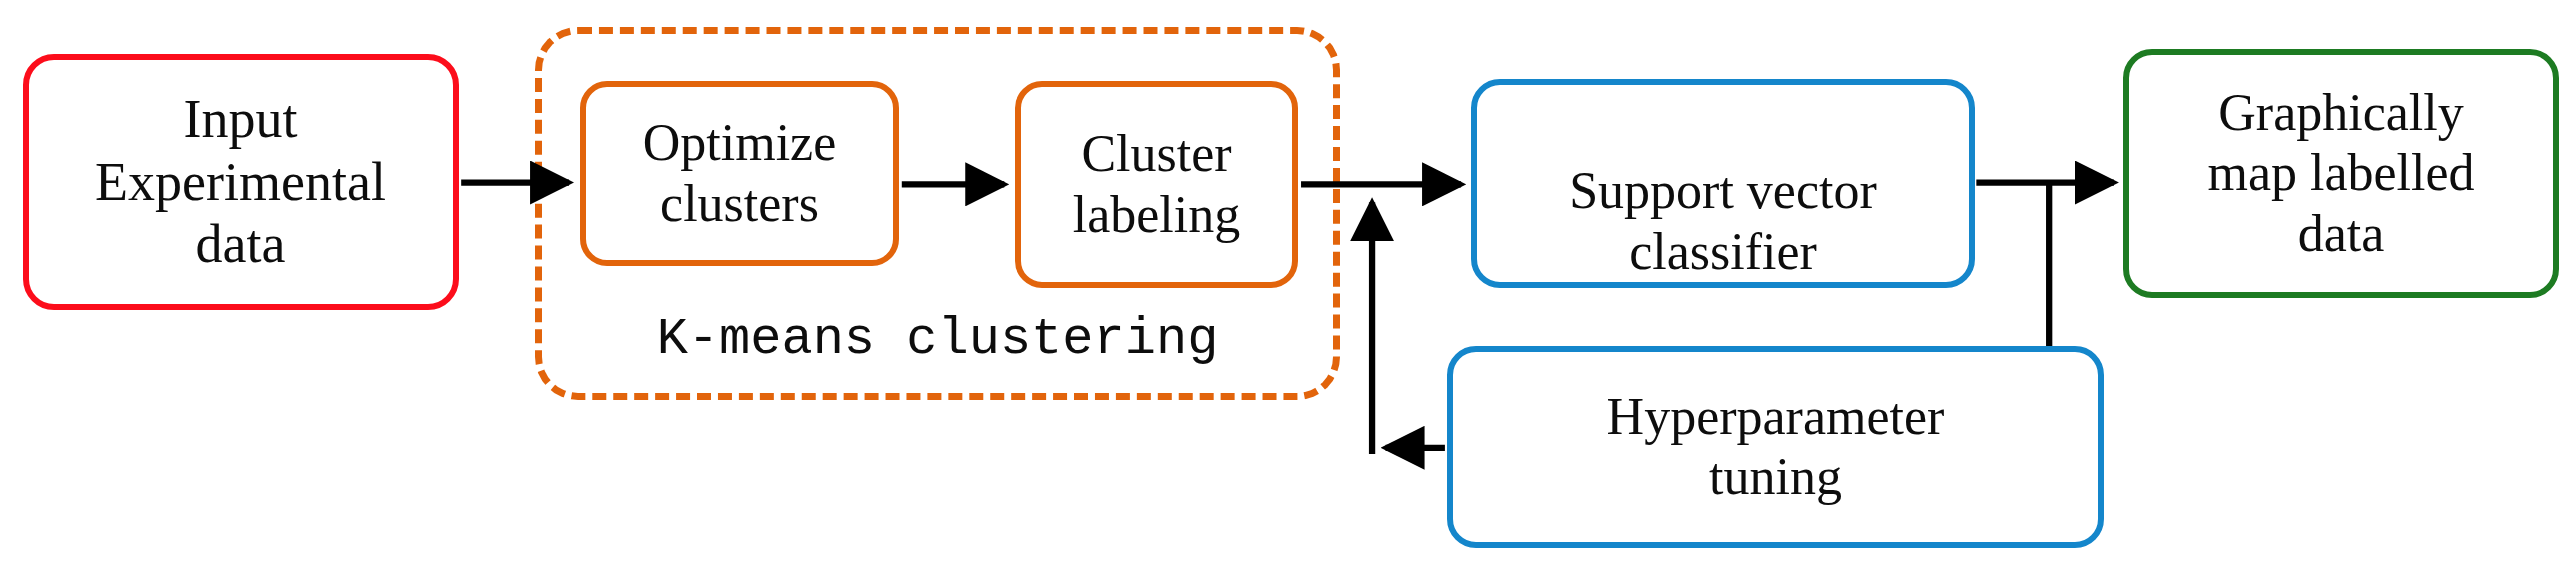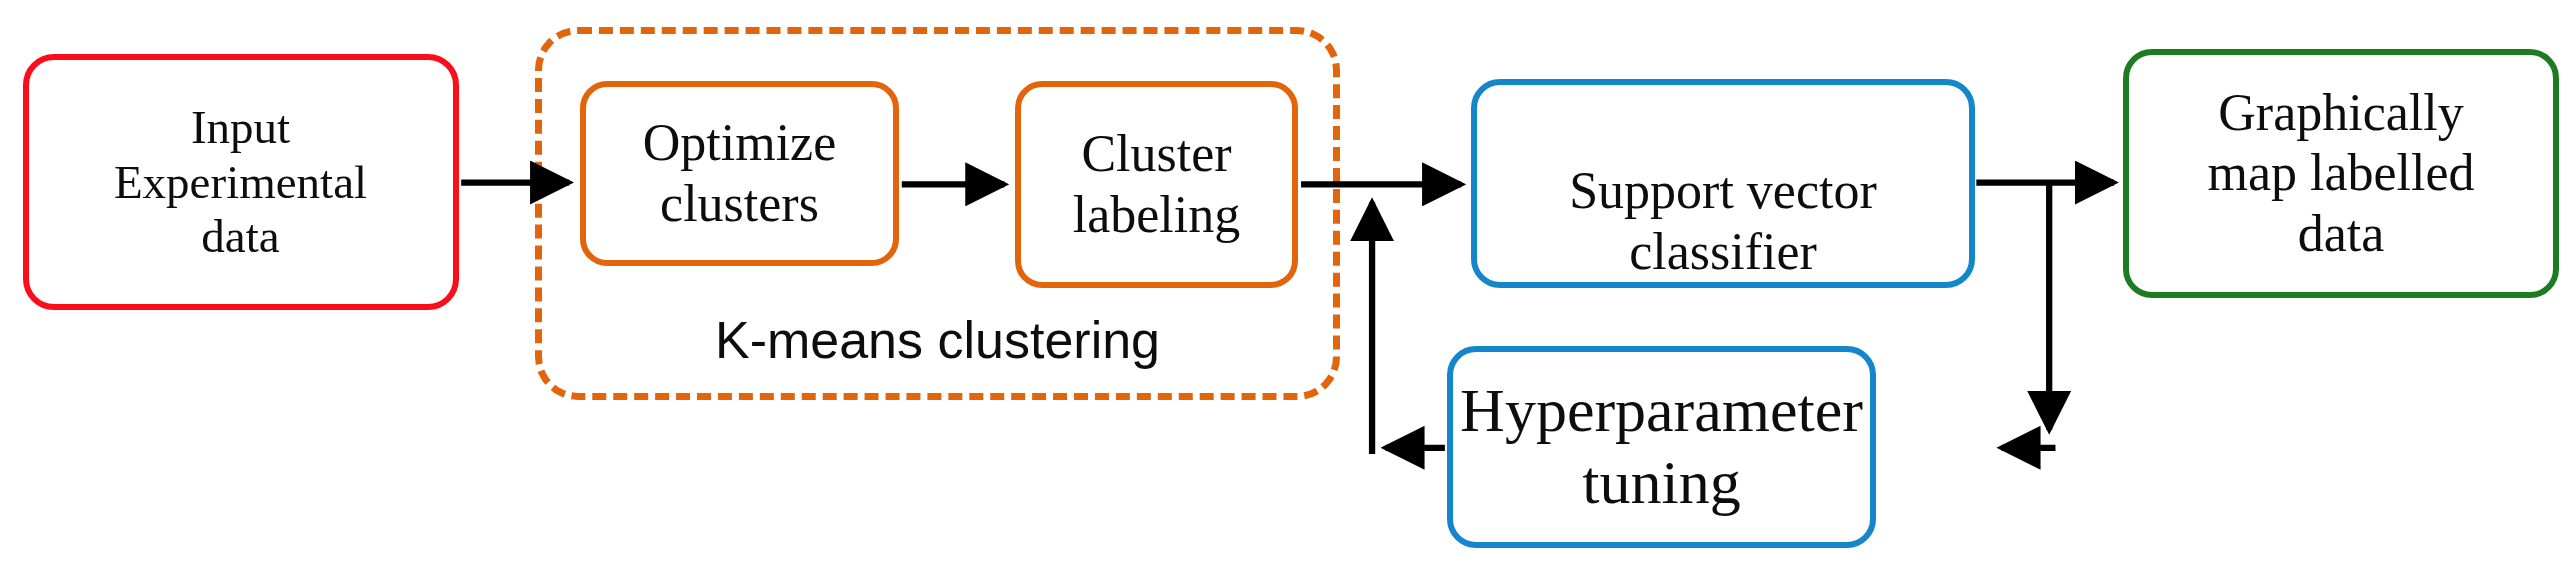--- a/index.html
+++ b/index.html
@@ -33,21 +33,21 @@
     width: 100%;
     padding: 0 5.4px;
     white-space: pre-line;
   }
   
   #node-input {
     left: 22.5px;  top: 54px;
     width: 436px; height: 256px;
     border: 6.3px solid #fc0d1b;
     border-radius: 31px;
-    font-size: 47px;
+    font-size: 54px;
   }
   #node-optimize {
     left: 580px; top: 81px;
     width: 319px; height: 185px;
     border: 6.3px solid #e2640b;
     border-radius: 27px;
     font-size: 52px;
   }
   #node-clusterlab {
     left: 1015px; top: 81px;
@@ -59,24 +59,24 @@
   #node-svc {
     left: 1471px; top: 79px;
     width: 504px; height: 209px;
     border: 6.3px solid #1486cb;
     border-radius: 29px;
     font-size: 52px;
     align-items: flex-end;
   }
   #node-hyper {
     left: 1447px; top: 346px;
-    width: 429px; height: 202px;
+    width: 657px; height: 202px;
     border: 6.3px solid #1486cb;
     border-radius: 29px;
-    font-size: 62px;
+    font-size: 52px;
   }
   #node-graph {
     left: 2123px; top: 49px;
     width: 436px; height: 249px;
     border: 6.3px solid #1d7b22;
     border-radius: 29px;
     font-size: 52px;
   }
   
   #group-kmeans {
@@ -90,21 +90,21 @@
     z-index: 1;
   }
   #group-kmeans-label {
     position: absolute;
     left: 535px; top: 310px;
     width: 805px;
     text-align: center;
     font-size: 52px;
     color: #0d0d0d;
     z-index: 2;
-    font-family: Liberation Sans, sans-serif;
+    font-family: Liberation Mono, monospace;
   }
   
   #connectors {
     position: absolute;
     left: 0; top: 0;
     width: 2576px; height: 571px;
     z-index: 2;
     pointer-events: none;
   }
 </style>

